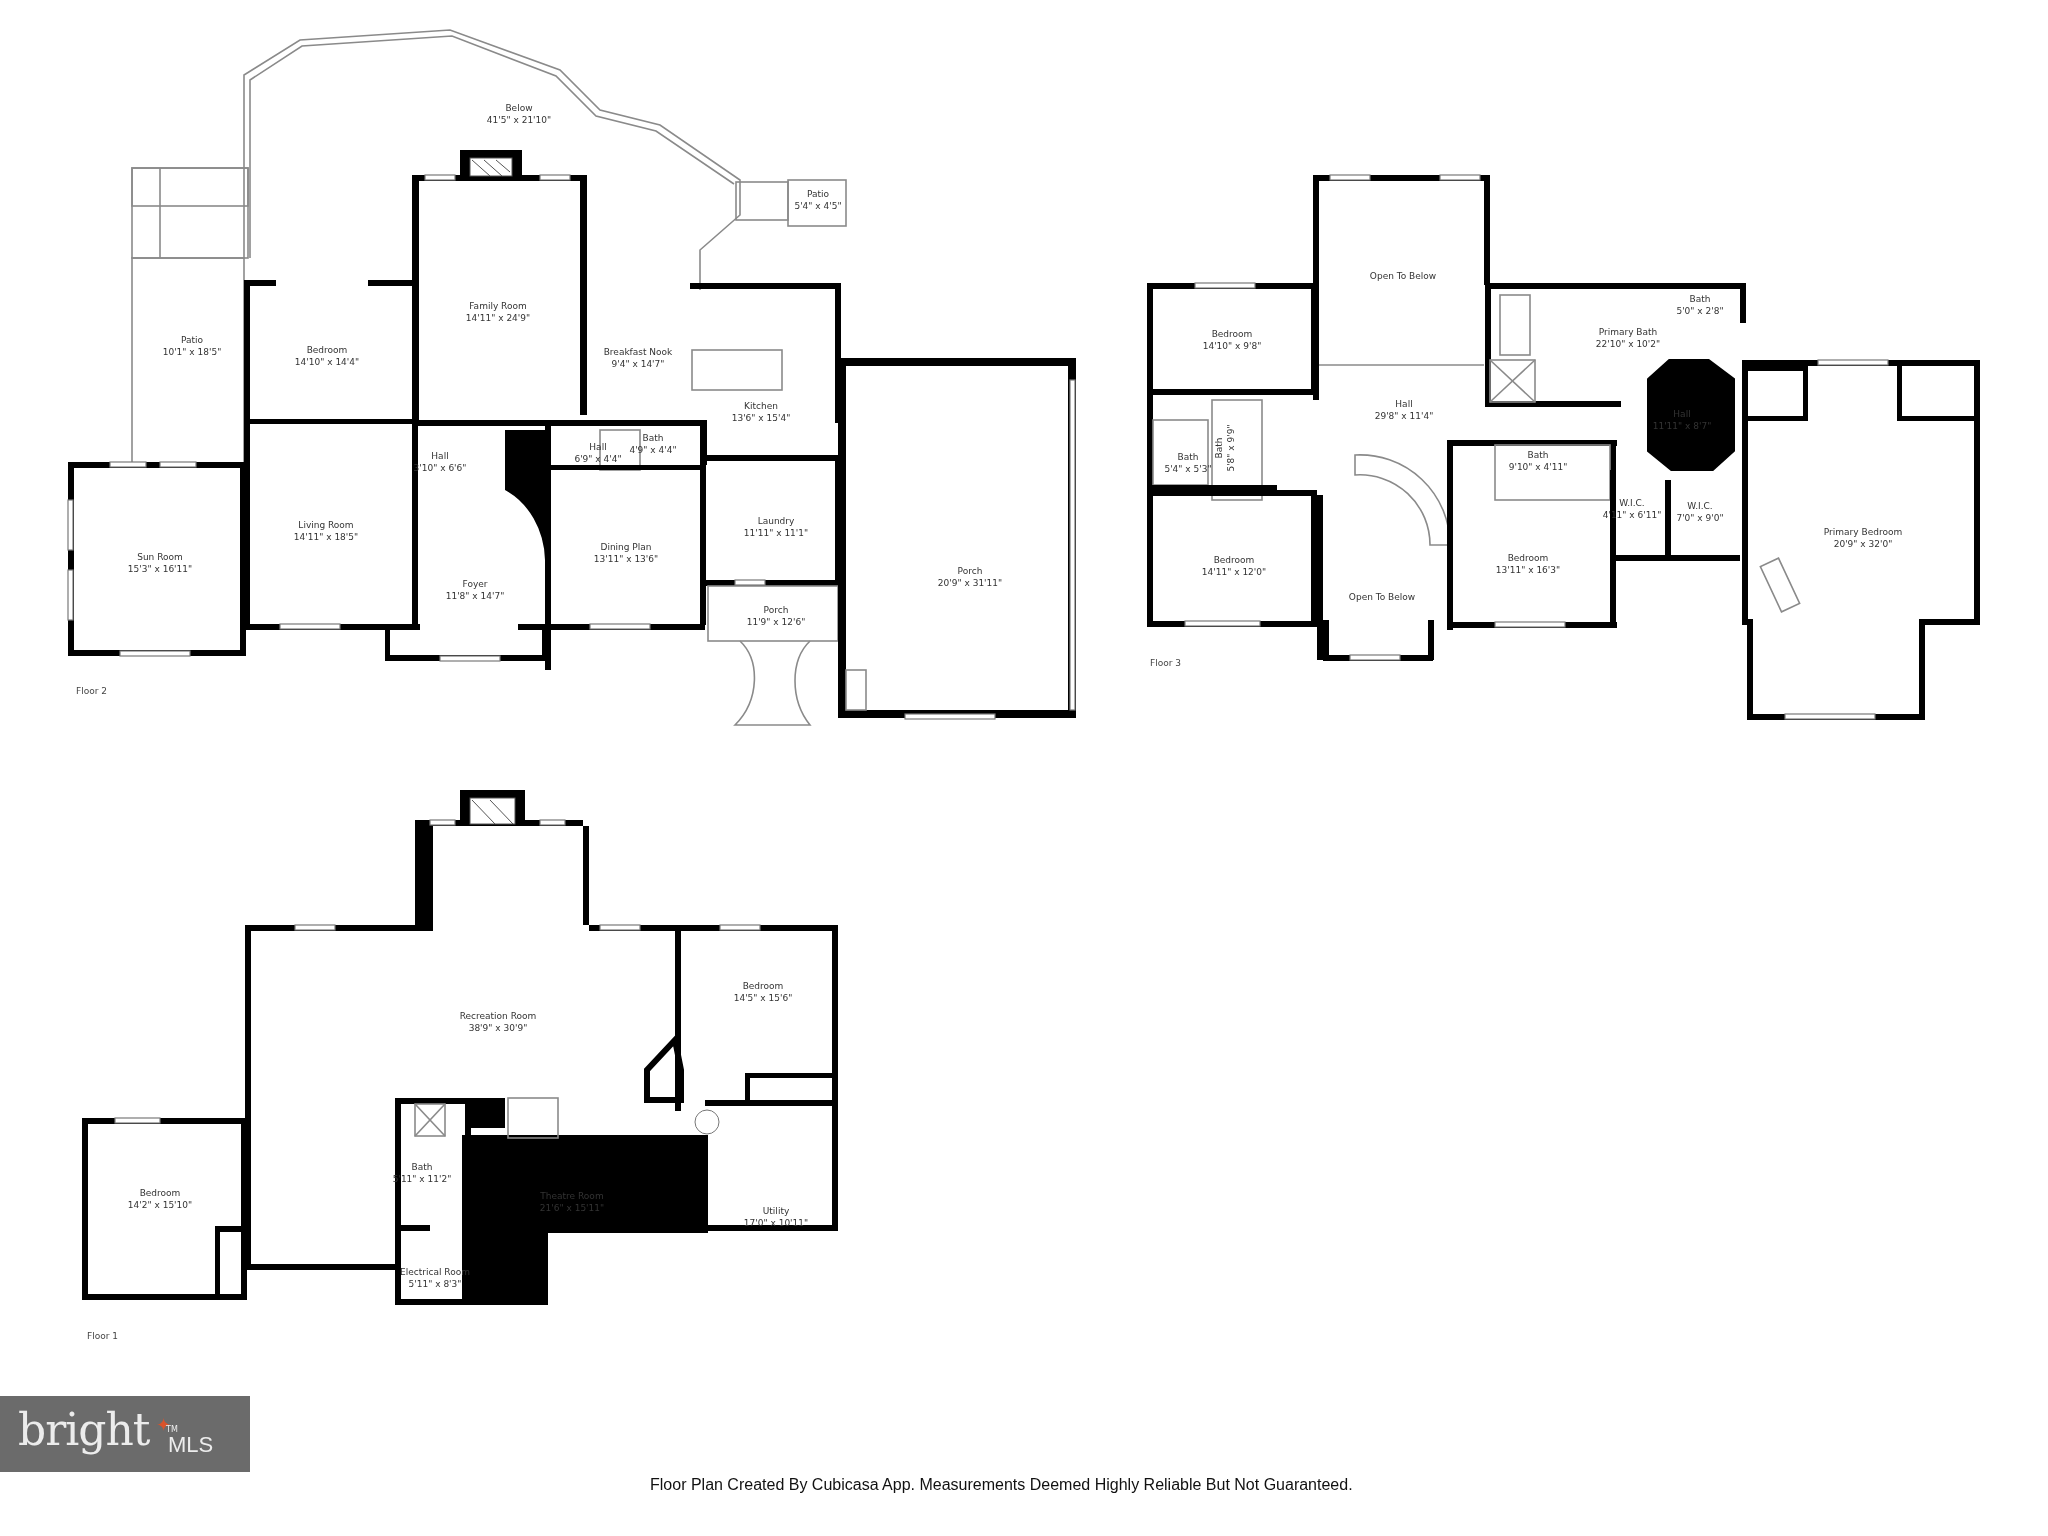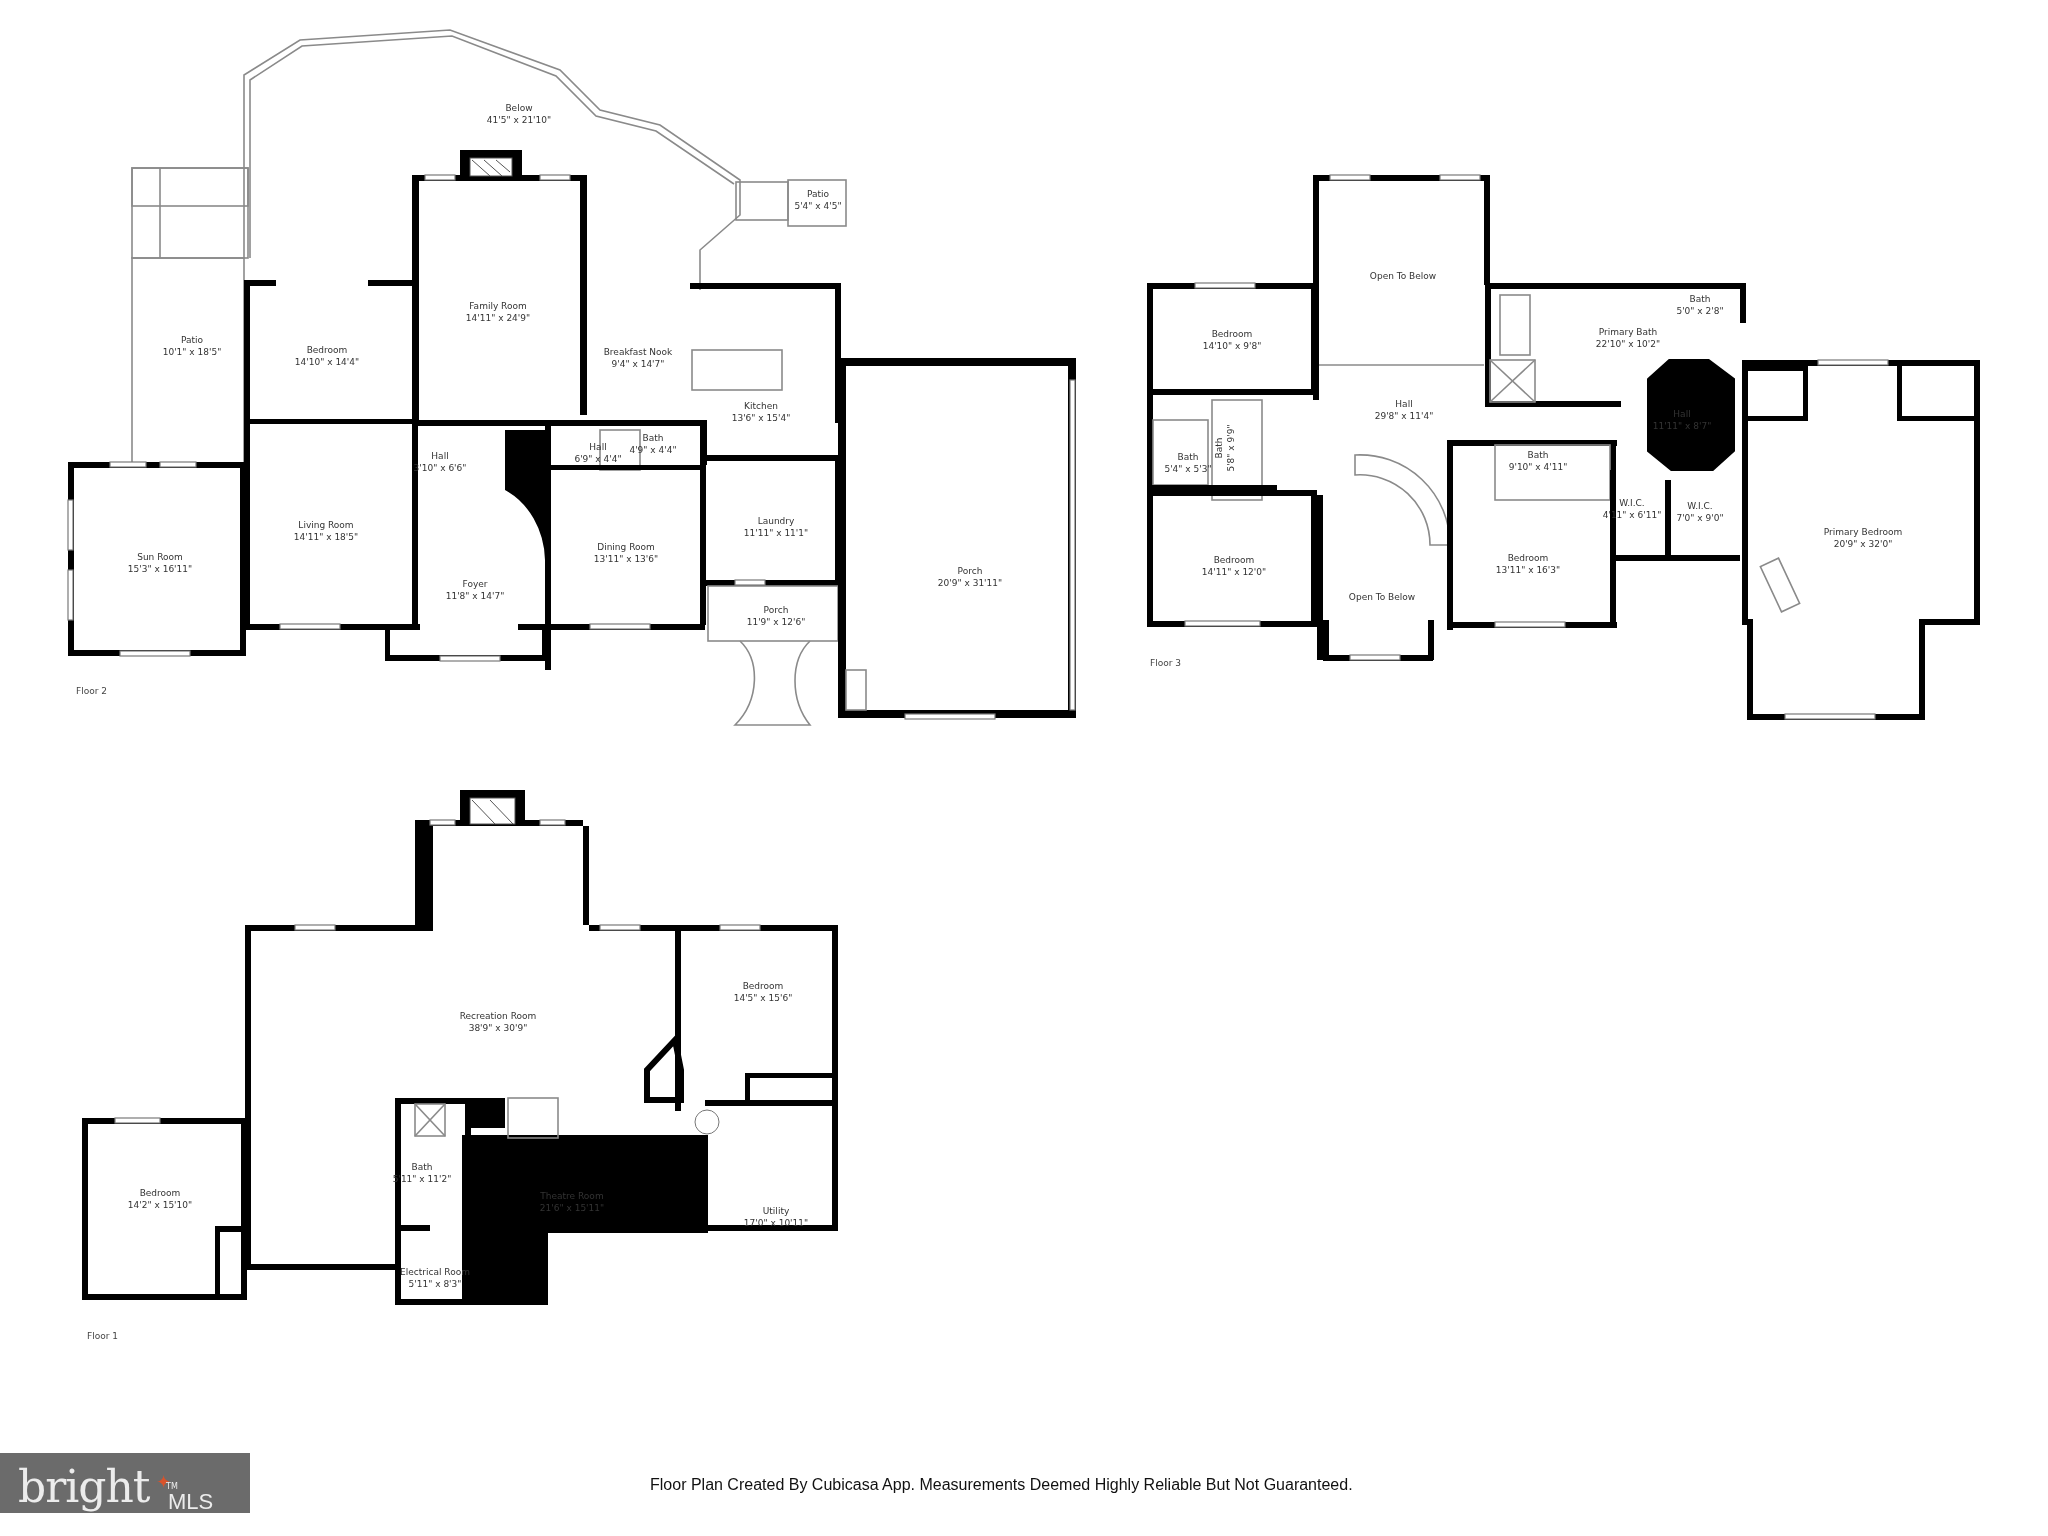--- a/index.html
+++ b/index.html
@@ -5,21 +5,21 @@
   html,body{margin:0;padding:0;background:#ffffff;}
   body{width:2048px;height:1536px;position:relative;overflow:hidden;font-family:"DejaVu Sans","Liberation Sans",sans-serif;color:#333;}
   svg.plan{position:absolute;left:0;top:0;width:2048px;height:1536px;}
   .wall{fill:#000;}
   .thin{fill:none;stroke:#8a8a8a;stroke-width:1.6;}
   .win{fill:#fff;stroke:#7a7a7a;stroke-width:1.2;}
   .room-label{position:absolute;transform:translate(-50%,-50%);text-align:center;font-size:9px;line-height:12px;color:#333;white-space:nowrap;}
   .room-label .nm,.room-label .dm{display:block;}
   .floor-label{position:absolute;font-size:9px;color:#444;}
   .disclaimer{position:absolute;left:650px;top:1476px;font-family:Liberation Sans, sans-serif;font-size:16px;color:#111;}
-  .logo{position:absolute;left:0;top:1453px;width:250px;height:60px;background:#6b6b6b;color:#eaeaea;}
+  .logo{position:absolute;left:0;top:1396px;width:250px;height:76px;background:#6b6b6b;color:#eaeaea;}
   .logo .b{position:absolute;left:18px;top:8px;font-family:"DejaVu Serif",serif;font-size:44px;letter-spacing:-1px;color:#ececec;}
   .logo .m{position:absolute;left:168px;top:36px;font-family:"Liberation Sans",sans-serif;font-size:22px;color:#ececec;}
   .logo .star{position:absolute;left:156px;top:18px;color:#d9532b;font-size:18px;}
   .logo .tm{position:absolute;left:166px;top:8px;font-size:8px;color:#eee;margin-top:21px;}
   .rot{transform:translate(-50%,-50%) rotate(-90deg);}
 </style>
 </head>
 <body>
 
 <svg class="plan" viewBox="0 0 2048 1536" xmlns="http://www.w3.org/2000/svg">
@@ -253,21 +253,21 @@
   </div>
 <div class="room-label" style="left:326px;top:531px">
     <span class="nm">Living Room</span>
     <span class="dm">14'11" x 18'5"</span>
   </div>
 <div class="room-label" style="left:475px;top:590px">
     <span class="nm">Foyer</span>
     <span class="dm">11'8" x 14'7"</span>
   </div>
 <div class="room-label" style="left:626px;top:553px">
-    <span class="nm">Dining Room</span>
+    <span class="nm">Dining Plan</span>
     <span class="dm">13'11" x 13'6"</span>
   </div>
 <div class="room-label" style="left:776px;top:527px">
     <span class="nm">Laundry</span>
     <span class="dm">11'11" x 11'1"</span>
   </div>
 <div class="room-label" style="left:776px;top:616px">
     <span class="nm">Porch</span>
     <span class="dm">11'9" x 12'6"</span>
   </div>

